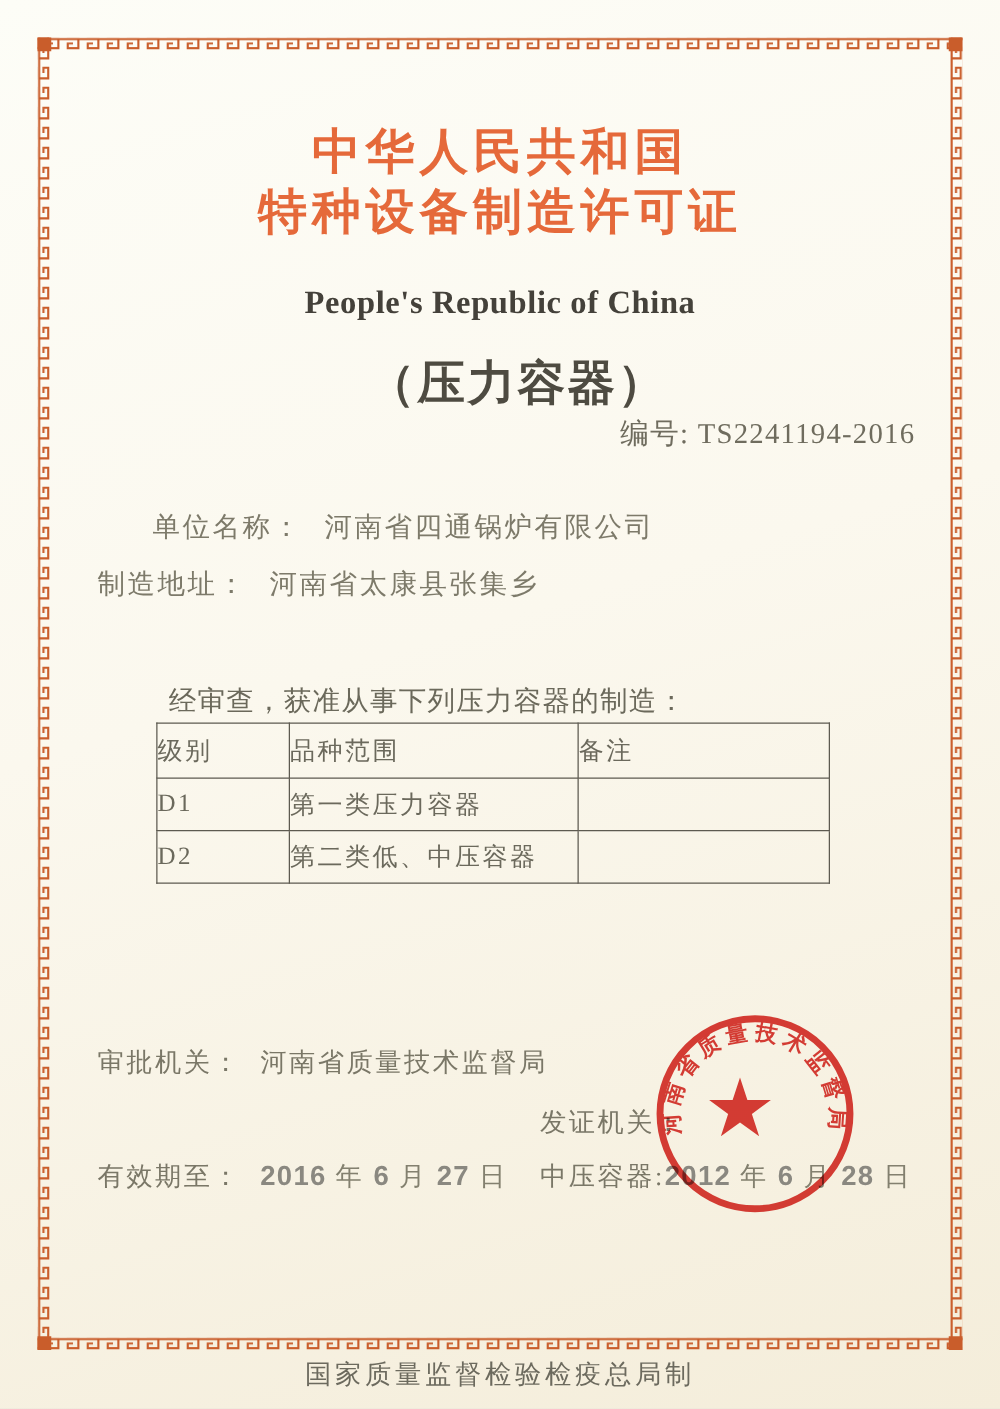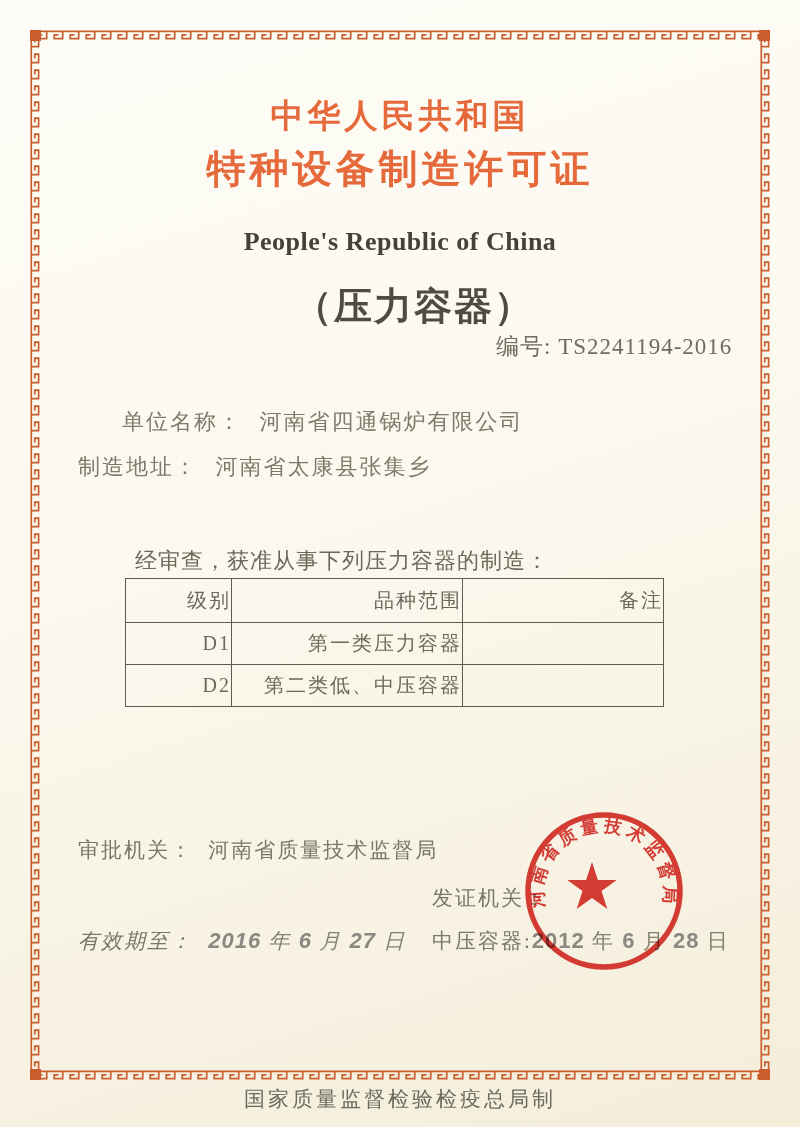--- a/index.html
+++ b/index.html
@@ -4,42 +4,42 @@
 <style>
   html,body{margin:0;padding:0;background:#e8e4d8;}
   .page{
     position:relative; width:800px; height:1127px; margin:0 auto; overflow:hidden;
     background:linear-gradient(163deg,#fdfdf7 0%,#fbf8ee 45%,#f4edda 100%);
     font-family:"Liberation Serif","DejaVu Serif",serif;
   }
   .abs{position:absolute;}
   .center{left:0;right:0;text-align:center;}
   .title-cn{color:#e5693a;font-weight:700;letter-spacing:4px;}
-  .t1{top:94px;font-size:33px;}
+  .t1{top:94px;font-size:39px;}
   .t2{top:142px;font-size:39px;}
   .title-en{color:#44413a;font-weight:700;font-size:26px;letter-spacing:0.5px;}
   .e1{top:191px;}
   .e2{top:227px;}
   .subtitle{top:281px;font-size:38px;color:#4e4b41;font-weight:600;letter-spacing:2px;padding-left:28px;}
   .serial{top:331px;left:496px;font-size:23px;color:#6f6c5e;letter-spacing:1px;}
   .fieldline{left:78px;font-size:22px;color:#7d7a6a;letter-spacing:2px;}
   .f1{top:407px;margin-left:44px;}
   .f2{top:452px;text-align:center;}
   .fieldline .val{margin-left:10px;}
   .intro{top:546px;left:135px;font-size:22px;color:#6b695b;letter-spacing:1px;}
   .lic-table{position:absolute;top:578px;left:125px;border-collapse:collapse;table-layout:fixed;}
-  .lic-table td{border:1px solid #5d5a50;text-align:right;vertical-align:middle;
+  .lic-table td{border:1px solid #5d5a50;text-align:left;vertical-align:middle;
     font-size:20px;color:#6b695c;letter-spacing:2px;padding:0;}
   .lic-table .c0{width:105px;} .lic-table .c1{width:230px;} .lic-table .c2{width:200px;margin-left:40px;}
   .lic-table .hrow td{height:43px;}
   .lic-table .drow td{height:41px;}
   .mono-ish{letter-spacing:1px;font-family:"Liberation Serif",serif;}
   .footline{font-size:21px;color:#7a7767;letter-spacing:2px;z-index:2;}
   .fl-label{color:#7a7767;}
-  .fa{top:836px;left:78px;} .fb{top:927px;left:78px;font-style:italic;}
+  .fa{top:836px;left:78px;} .fb{top:927px;left:78px;}
   .fc{top:884px;left:432px;} .fd{top:927px;left:432px;}
   .num{font-family:"Liberation Sans","DejaVu Sans",sans-serif;font-weight:700;color:#8a8880;font-size:22px;letter-spacing:1px;}
   .unit{color:#83806f;}
   .footline .val{margin-left:8px;}
   .seal{position:absolute;left:520px;top:807px;width:168px;height:168px;z-index:5;
         opacity:0.88;mix-blend-mode:multiply;}
   .seal-text{font-family:"Liberation Serif","DejaVu Serif",serif;font-weight:700;}
   .bottom-note{top:1085px;font-size:21px;color:#6c6a5e;letter-spacing:3px;}
   .border-svg{position:absolute;left:0;top:0;z-index:1;}
 </style>

